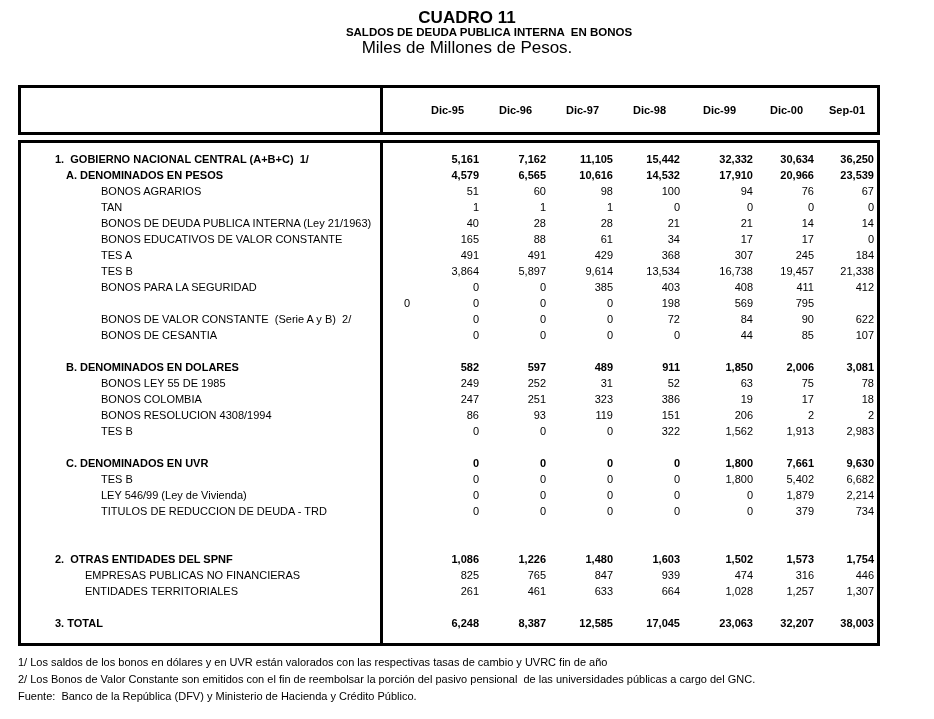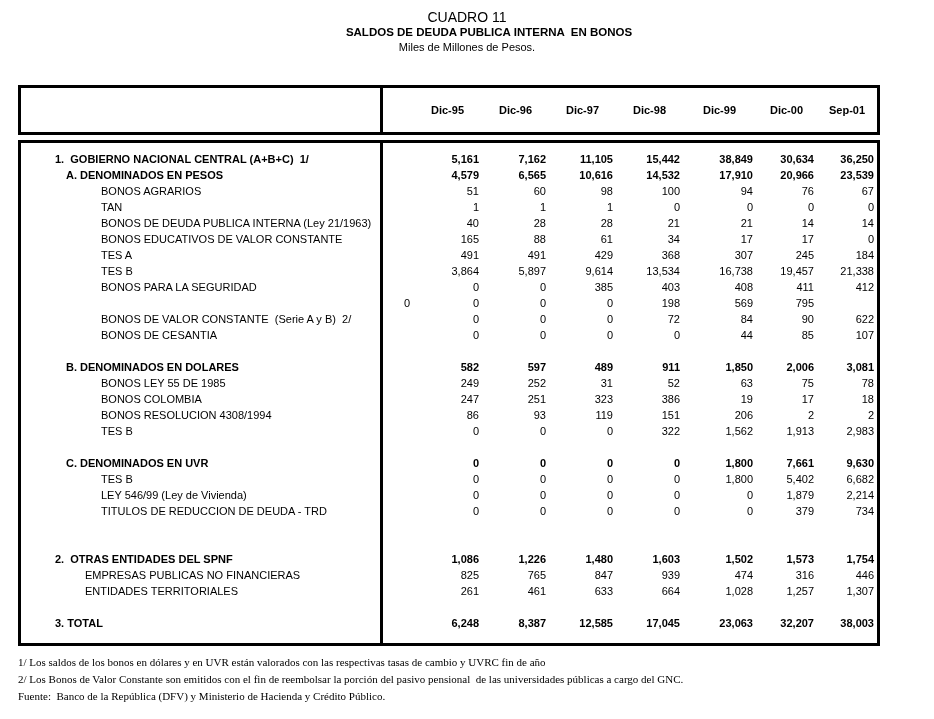--- a/index.html
+++ b/index.html
@@ -3,23 +3,23 @@
 <meta charset="utf-8">
 <style>
   html,body{margin:0;padding:0;background:#ffffff;}
   body{
     width:934px;height:719px;
     font-family:"Liberation Sans",sans-serif;
     color:#000;position:relative;
     -webkit-font-smoothing:antialiased;
   }
   .titles{position:absolute;top:10px;left:0;width:934px;text-align:center;}
-  .title-line1{font-size:14px;font-weight:normal;line-height:15px;white-space:pre;}
+  .title-line1{font-size:17px;font-weight:bold;line-height:15px;white-space:pre;}
   .title-line2{font-size:11.5px;font-weight:bold;line-height:15px;white-space:pre;padding-left:44px;}
-  .title-line3{font-size:11px;line-height:15px;white-space:pre;}
+  .title-line3{font-size:17px;line-height:15px;white-space:pre;}
 
   .tablewrap{position:absolute;left:18px;top:85px;width:862px;}
   .boxed{border:3px solid #000;position:relative;background:#fff;box-sizing:border-box;}
   .vdivider{position:absolute;top:0;bottom:0;left:359px;width:3px;background:#000;}
 
   .headbox{height:50px;}
   .grid8{display:grid;grid-template-columns:362px 69px 67px 67px 67px 73px 61px 1fr;padding-left:30px;}
   .headgrid{height:44px;align-items:center;}
   .hcell{font-size:11px;font-weight:bold;text-align:center;white-space:pre;}
 
@@ -27,21 +27,21 @@
   .trow{height:16px;line-height:16px;font-size:11px;}
   .trow.bold{font-weight:bold;}
   .lcell{white-space:pre;overflow:hidden;}
   .ind0{padding-left:4px;}
   .ind1{padding-left:15px;}
   .ind2{padding-left:50px;}
   .ind3{padding-left:34px;}
   .vcell{text-align:right;padding-right:3px;white-space:pre;}
 
   .footnotes{position:absolute;left:18px;top:654px;width:910px;}
-  .footnote{font-size:11px;line-height:17px;white-space:pre;font-family:Liberation Serif, serif;}
+  .footnote{font-size:11px;line-height:17px;white-space:pre;}
 </style>
 </head>
 <body>
 
 <div class="titles">
   <div class="title-line1">CUADRO 11</div>
   <div class="title-line2">SALDOS DE DEUDA PUBLICA INTERNA  EN BONOS</div>
   <div class="title-line3">Miles de Millones de Pesos.</div>
 </div>
 
@@ -63,21 +63,21 @@
   <div class="boxed bodybox">
     <div class="vdivider"></div>
     <div>
 
     <div class="grid8 trow bold">
           <div class="lcell ind0">1.  GOBIERNO NACIONAL CENTRAL (A+B+C)  1/</div>
           <div class="vcell">5,161</div>
           <div class="vcell">7,162</div>
           <div class="vcell">11,105</div>
           <div class="vcell">15,442</div>
-          <div class="vcell">38,849</div>
+          <div class="vcell">32,332</div>
           <div class="vcell">30,634</div>
           <div class="vcell">36,250</div>
         </div>
         <div class="grid8 trow bold">
           <div class="lcell ind1">A. DENOMINADOS EN PESOS</div>
           <div class="vcell">4,579</div>
           <div class="vcell">6,565</div>
           <div class="vcell">10,616</div>
           <div class="vcell">14,532</div>
           <div class="vcell">17,910</div>

